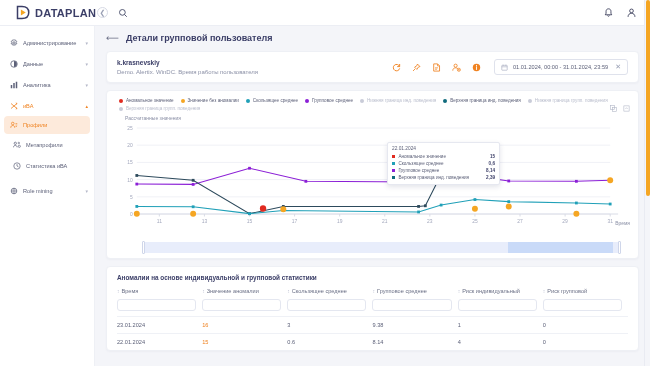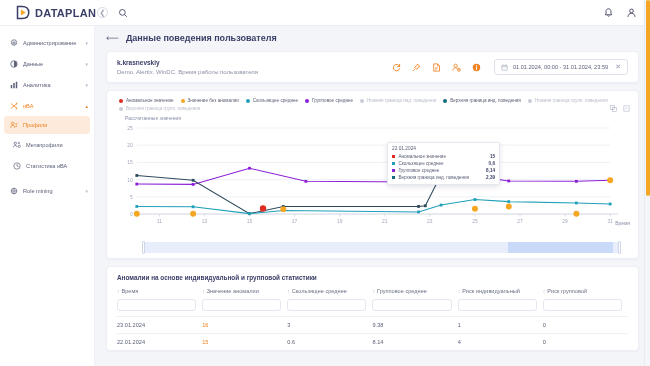--- a/index.html
+++ b/index.html
@@ -263,21 +263,21 @@
         </span>
         <span class="lbl">Role mining</span>
         <span class="chev">▾</span>
       </div>
     </div>
 
     <div class="main">
 
       <div class="page-head">
         <span class="back-arrow">⟵</span>
-        <span class="page-title">Данные поведения пользователя</span>
+        <span class="page-title">Детали групповой пользователя</span>
       </div>
 
       <div class="card user-card">
         <div class="user-left">
           <div class="user-name">k.krasnevskiy</div>
           <div class="user-sub">Demo. Alertix. WinDC. Время работы пользователя</div>
         </div>
         <div class="user-actions">
           <span class="act-ico">
             <svg width="9" height="9" viewBox="0 0 16 16">

